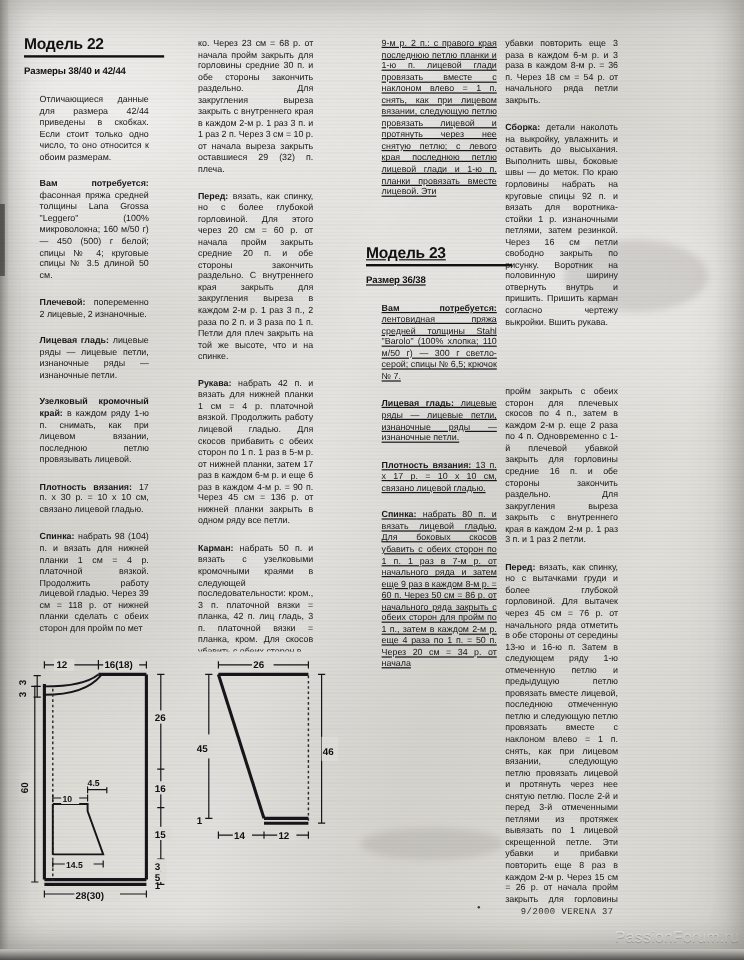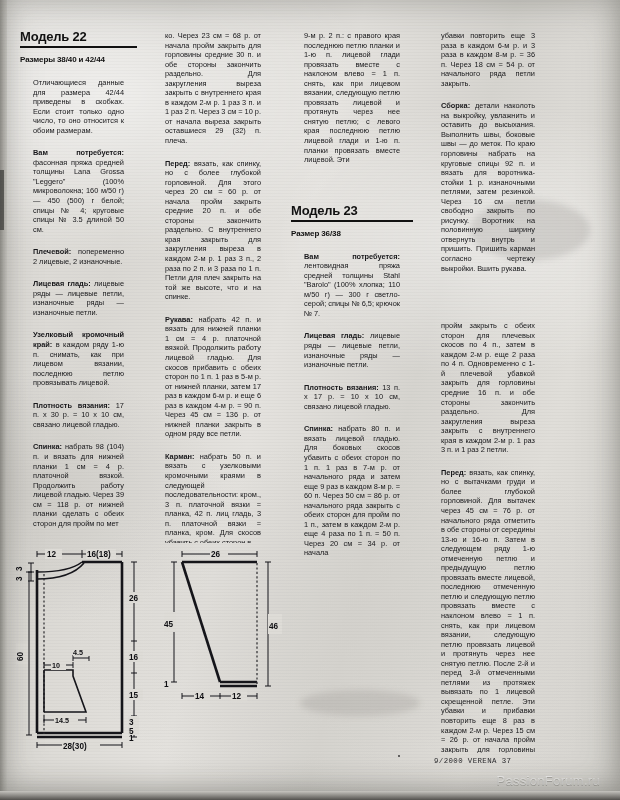--- a/index.html
+++ b/index.html
@@ -58,22 +58,22 @@
     line-height:9.55px;
     color:#17171a;
     text-align:justify;
     text-justify:inter-word;
     -webkit-hyphens:none;hyphens:none;
     word-spacing:-0.1px;
   }
   .col p{margin:13px;}
   .col1{left:20px;width:117px;}
   .col2{left:152px;width:122px;}
-  .col3{left:291px;width:122px;}
-  .col4{left:428px;width:120px;}
+  .col3{left:305px;width:122px;text-decoration:underline;}
+  .col4{left:408px;width:120px;}
 
   .hdr{
     font-size:13px;
     font-weight:bold;
     letter-spacing:-0.2px;
     color:#111;
     margin:12px 0 2px 0;
     line-height:14px;
   }
   .hdr-rule{
@@ -103,21 +103,21 @@
 
   .footer{
     position:absolute;left:434px;top:757px;
     font-size:7.4px;color:#2b2b2e;letter-spacing:.4px;
     font-family:Liberation Mono, monospace;
   }
   .dot{
     position:absolute;left:398px;top:755px;width:2px;height:2px;background:#3a3a3a;border-radius:50%;
   }
   .watermark{
-    position:absolute;right:20px;bottom:12px;
+    position:absolute;right:4px;bottom:12px;
     font-size:13px;color:rgba(255,255,255,.62);
     letter-spacing:.3px;
     text-shadow:0 1px 0 rgba(90,88,84,.35);
     font-family:"Liberation Sans",sans-serif;
   }
   .smudge{
     position:absolute;background:rgba(150,148,143,.28);border-radius:50%;filter:blur(3px);
     pointer-events:none;
   }
 </style>

